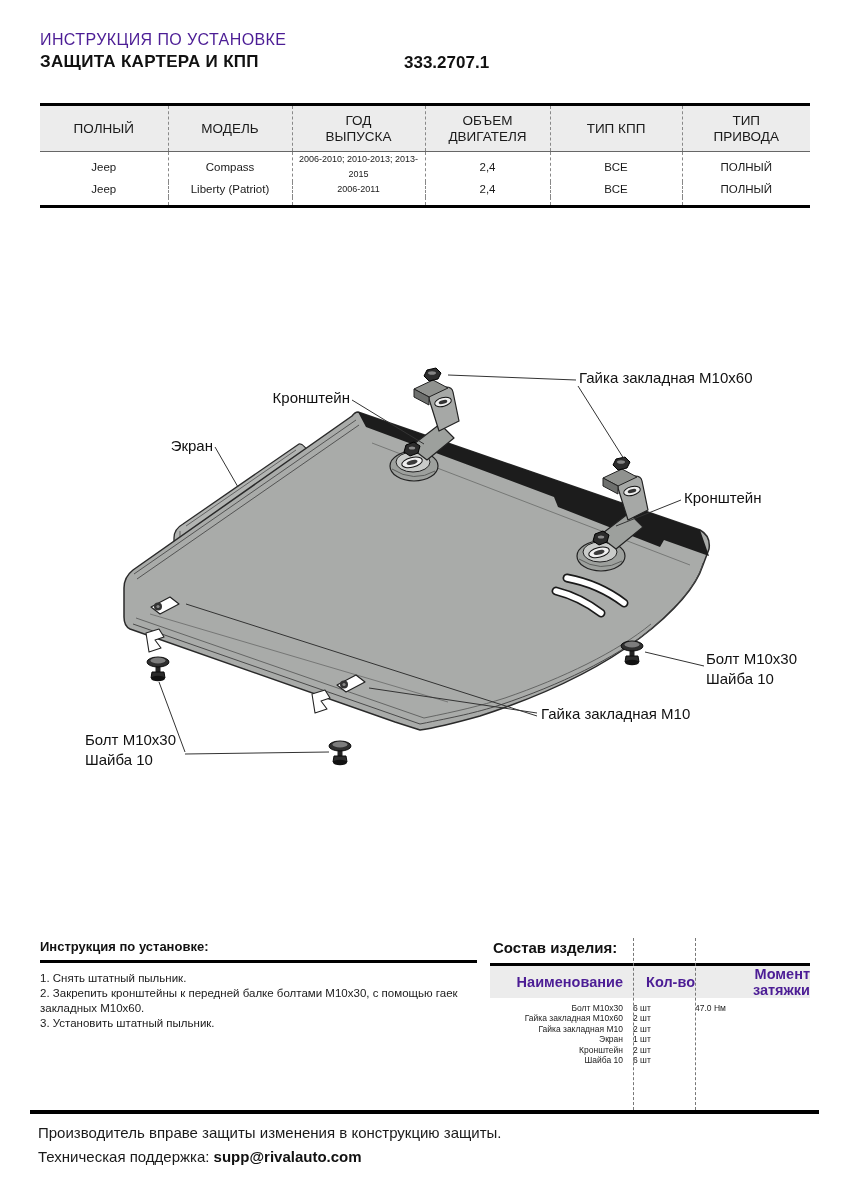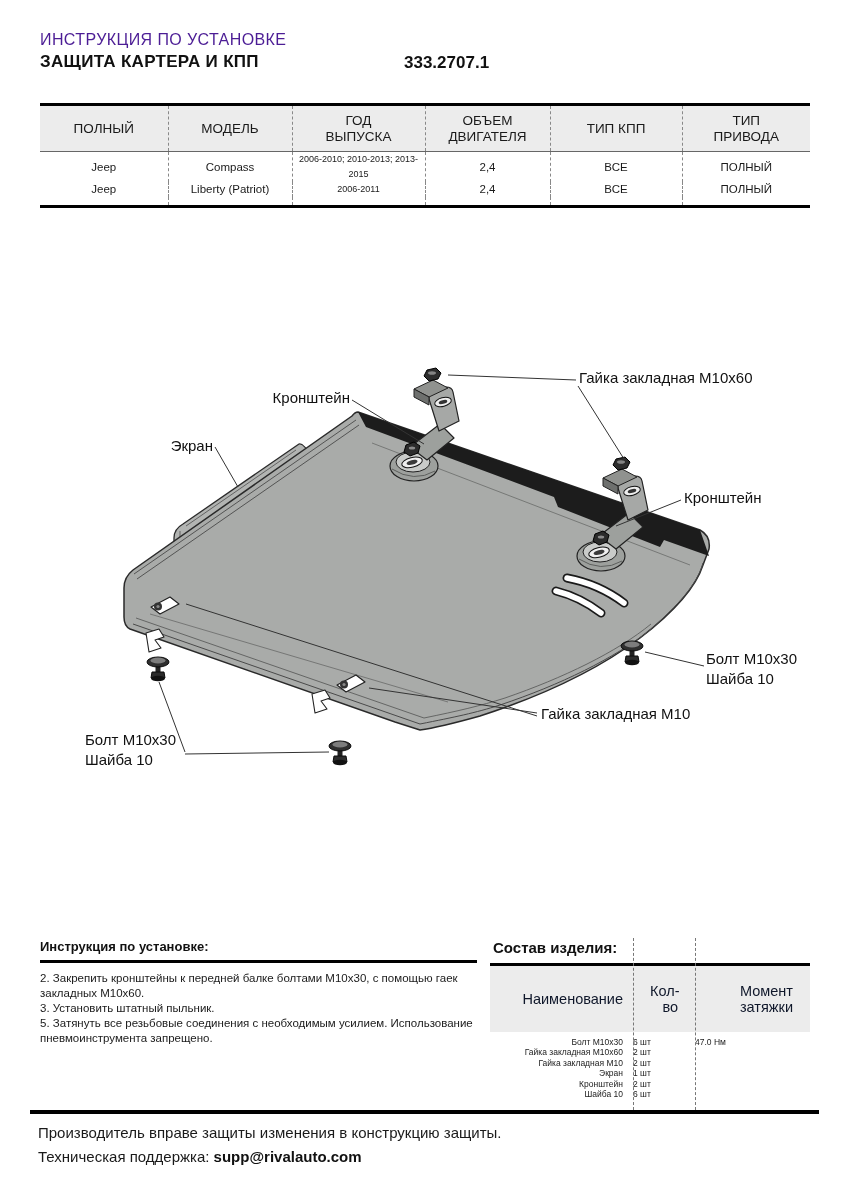--- a/index.html
+++ b/index.html
@@ -35,22 +35,22 @@
   .instr{position:absolute;left:40px;top:939px;width:437px}
   .instr-title{font-size:13px;font-weight:bold;color:#111}
   .instr-rule{height:2.5px;background:#000;margin-top:6px;margin-bottom:8px}
   .instr-steps div{font-size:11.5px;line-height:15px;color:#1a1a1a}
 
   
   .comp{position:absolute;left:490px;top:939px;width:320px}
   .comp-title{font-size:15px;font-weight:bold;color:#111;padding-left:3px}
   .comp-rule{height:2.5px;background:#000;margin-top:7px}
   .comp-table{width:100%;border-collapse:collapse;table-layout:fixed}
-  .comp-table th{background:#ececec;font-weight:normal;font-size:14.5px;height:27px;
-                 vertical-align:middle;padding:17px;color:#0f172a}
+  .comp-table th{background:#ececec;font-weight:bold;font-size:14.5px;height:27px;
+                 vertical-align:middle;padding:0;color:#4c1d95}
   .comp-table th.c1{text-align:right;padding-right:10px}
   .comp-table th.c2,.comp-table th.c3{text-align:right}
   .comp-table td{font-size:8.5px;line-height:10.5px;padding:0;color:#222}
   .comp-table td.c1{text-align:right;padding-right:10px}
   .comp-table td.c2,.comp-table td.c3{text-align:left}
   .comp-table tbody tr:first-child td{padding-top:5px}
 
   .vdash{position:absolute;top:938px;height:172px;width:0;border-left:1px dashed #777;z-index:2}
 
   
@@ -233,23 +233,23 @@
 <div class="dlabel" style="left:706px;top:649px">Болт M10x30
 Шайба 10</div>
 <div class="dlabel" style="left:541px;top:704px">Гайка закладная M10</div>
 <div class="dlabel" style="left:85px;top:730px">Болт M10x30
 Шайба 10</div>
 
 <div class="instr">
   <div class="instr-title">Инструкция по установке:</div>
   <div class="instr-rule"></div>
   <div class="instr-steps">
+    <div>1. Снять штатный пыльник.</div>
     <div>2. Закрепить кронштейны к передней балке болтами М10х30, с помощью гаек закладных М10х60.</div>
     <div>3. Установить штатный пыльник.</div>
-    <div>5. Затянуть все резьбовые соединения с необходимым усилием. Использование пневмоинструмента запрещено.</div>
   </div>
 </div>
 
 <div class="comp">
   <div class="comp-title">Состав изделия:</div>
   <div class="comp-rule"></div>
   <table class="comp-table">
     <colgroup>
         <col style="width:143px">
         <col style="width:62px">

